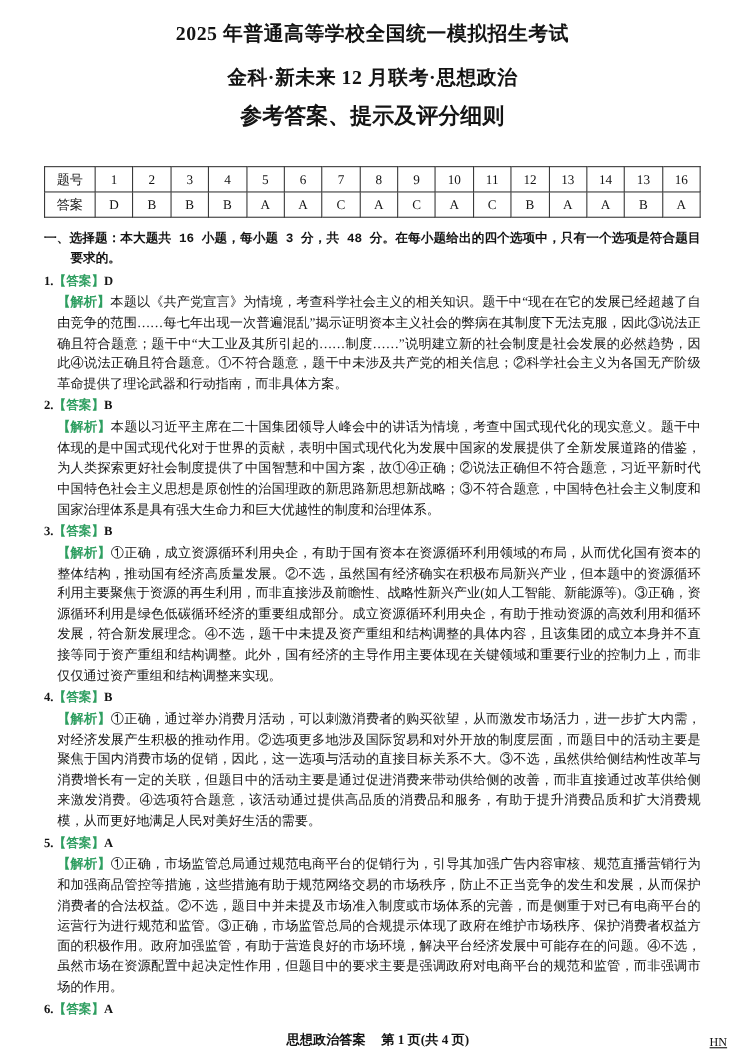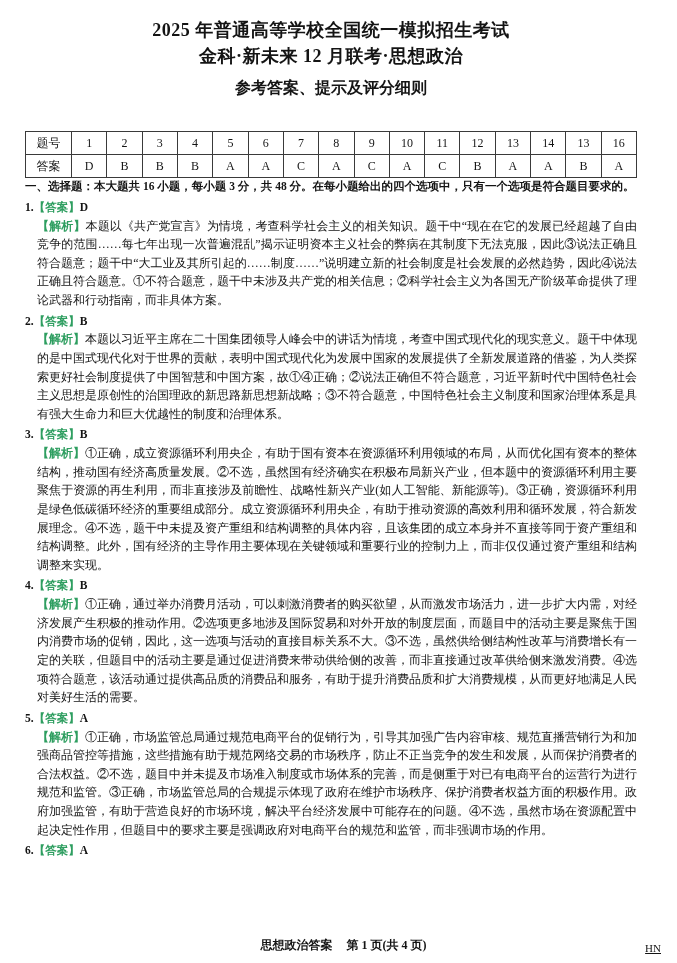--- a/index.html
+++ b/index.html
@@ -4,39 +4,39 @@
 <style>
   * { margin:0; padding:0; box-sizing:border-box; }
   html,body { background:#ffffff; }
   body {
     width:677px; height:963px;
     font-family:"Liberation Serif","DejaVu Serif",serif;
     color:#141414;
     position:relative;
     overflow:hidden;
   }
-  .page { position:relative; width:677px; height:963px; padding:18px 40px 6px 25px; }
+  .page { position:relative; width:677px; height:963px; padding:18px 40px 6px 40px; }
 
   .t1 { font-size:18px; font-weight:700; text-align:center; letter-spacing:0.5px; }
-  .t2 { font-size:18px; font-weight:700; text-align:center; margin-top:2px; letter-spacing:0.5px; }
-  .t3 { font-size:16px; font-weight:700; text-align:center; margin-top:10px; }
+  .t2 { font-size:18px; font-weight:700; text-align:center; margin-top:16px; letter-spacing:0.5px; }
+  .t3 { font-size:20px; font-weight:700; text-align:center; margin-top:10px; }
 
   table.ans-table {
     width:100%; border-collapse:collapse; margin-top:32px; table-layout:fixed;
   }
   table.ans-table td {
     border:1px solid #3a3a3a; text-align:center; vertical-align:middle;
     font-size:12px; height:23px; padding:0;
   }
   table.ans-table td.hd { font-size:12px; }
   table.ans-table col.c0 { width:46px; }
 
   .sec-head {
-    font-weight:700; font-size:11.5px; line-height:1.55;
-    padding-left:24px; text-indent:-24px; text-align:justify;
+    margin-top:11px; font-weight:700; font-size:11.5px; line-height:1.55;
+    padding-left:24px; text-indent:-24px; text-align:justify;font-family:Liberation Mono, monospace;
   }
 
   .items { margin-top:2px; }
   .item { margin-top:3px; }
   .item-head { font-size:11.5px; font-weight:700; line-height:1.55; }
   .analysis {
     font-size:12px; line-height:1.55; text-align:justify;
     margin-left:12px;
   }
   .glabel { color:#2e9e60; font-weight:700; }

